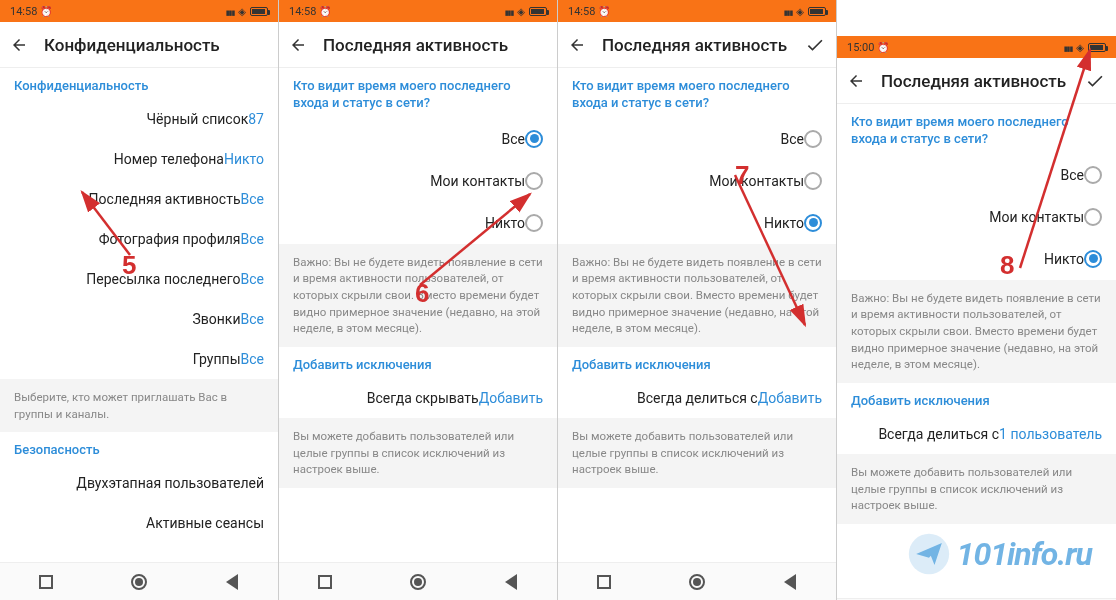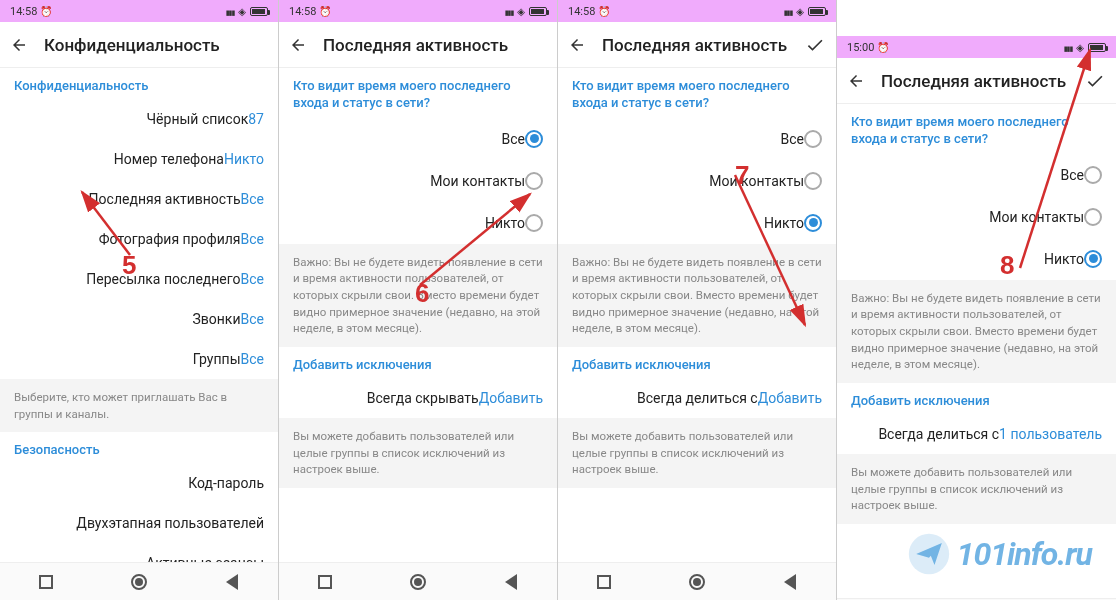--- a/index.html
+++ b/index.html
@@ -29,21 +29,21 @@
   }
   .screen:last-child { border-right: none; margin-top: 36px; }
   .status-bar {
     height: 22px;
     display: flex;
     justify-content: space-between;
     align-items: center;
     padding: 0 10px;
     font-size: 11px;
     color: #333;
-    background: #f0abfc;
+    background: #f97316;
   }
   .status-left { display: flex; align-items: center; gap: 3px; }
   .status-right { display: flex; align-items: center; gap: 4px; }
   .alarm-icon::before { content: "⏰"; font-size: 10px; }
   .signal-icon::before { content: "▮▮▮"; font-size: 7px; letter-spacing: -1px; }
   .wifi-icon::before { content: "◈"; font-size: 10px; }
   .battery-icon {
     width: 18px; height: 9px; border: 1px solid #333; border-radius: 2px;
     position: relative;
   }
@@ -171,23 +171,20 @@
           <span>Звонки</span>
           <span class="row-value">Все</span>
         </div>
       <div class="row">
           <span>Группы</span>
           <span class="row-value">Все</span>
         </div>
       <div class="info-block">Выберите, кто может приглашать Вас в группы и каналы.</div>
       <div class="section-header">Безопасность</div>
       <div class="row">
-          <span>Код-пароль</span>
-        </div>
-      <div class="row">
           <span>Двухэтапная пользователей</span>
         </div>
       <div class="row">
           <span>Активные сеансы</span>
         </div>
 
     </div>
     <div class="nav-bar">
       <div class="nav-btn">
           <div class="nav-square"></div>

